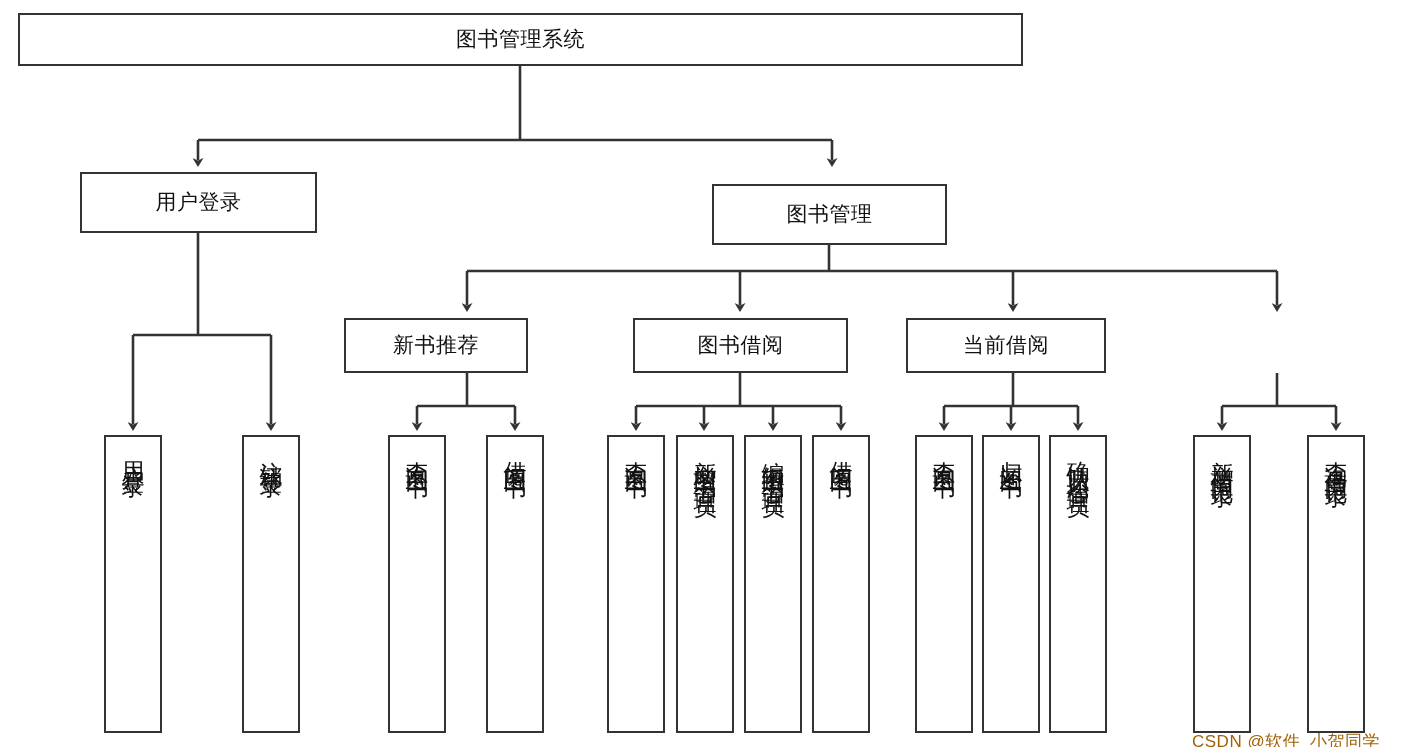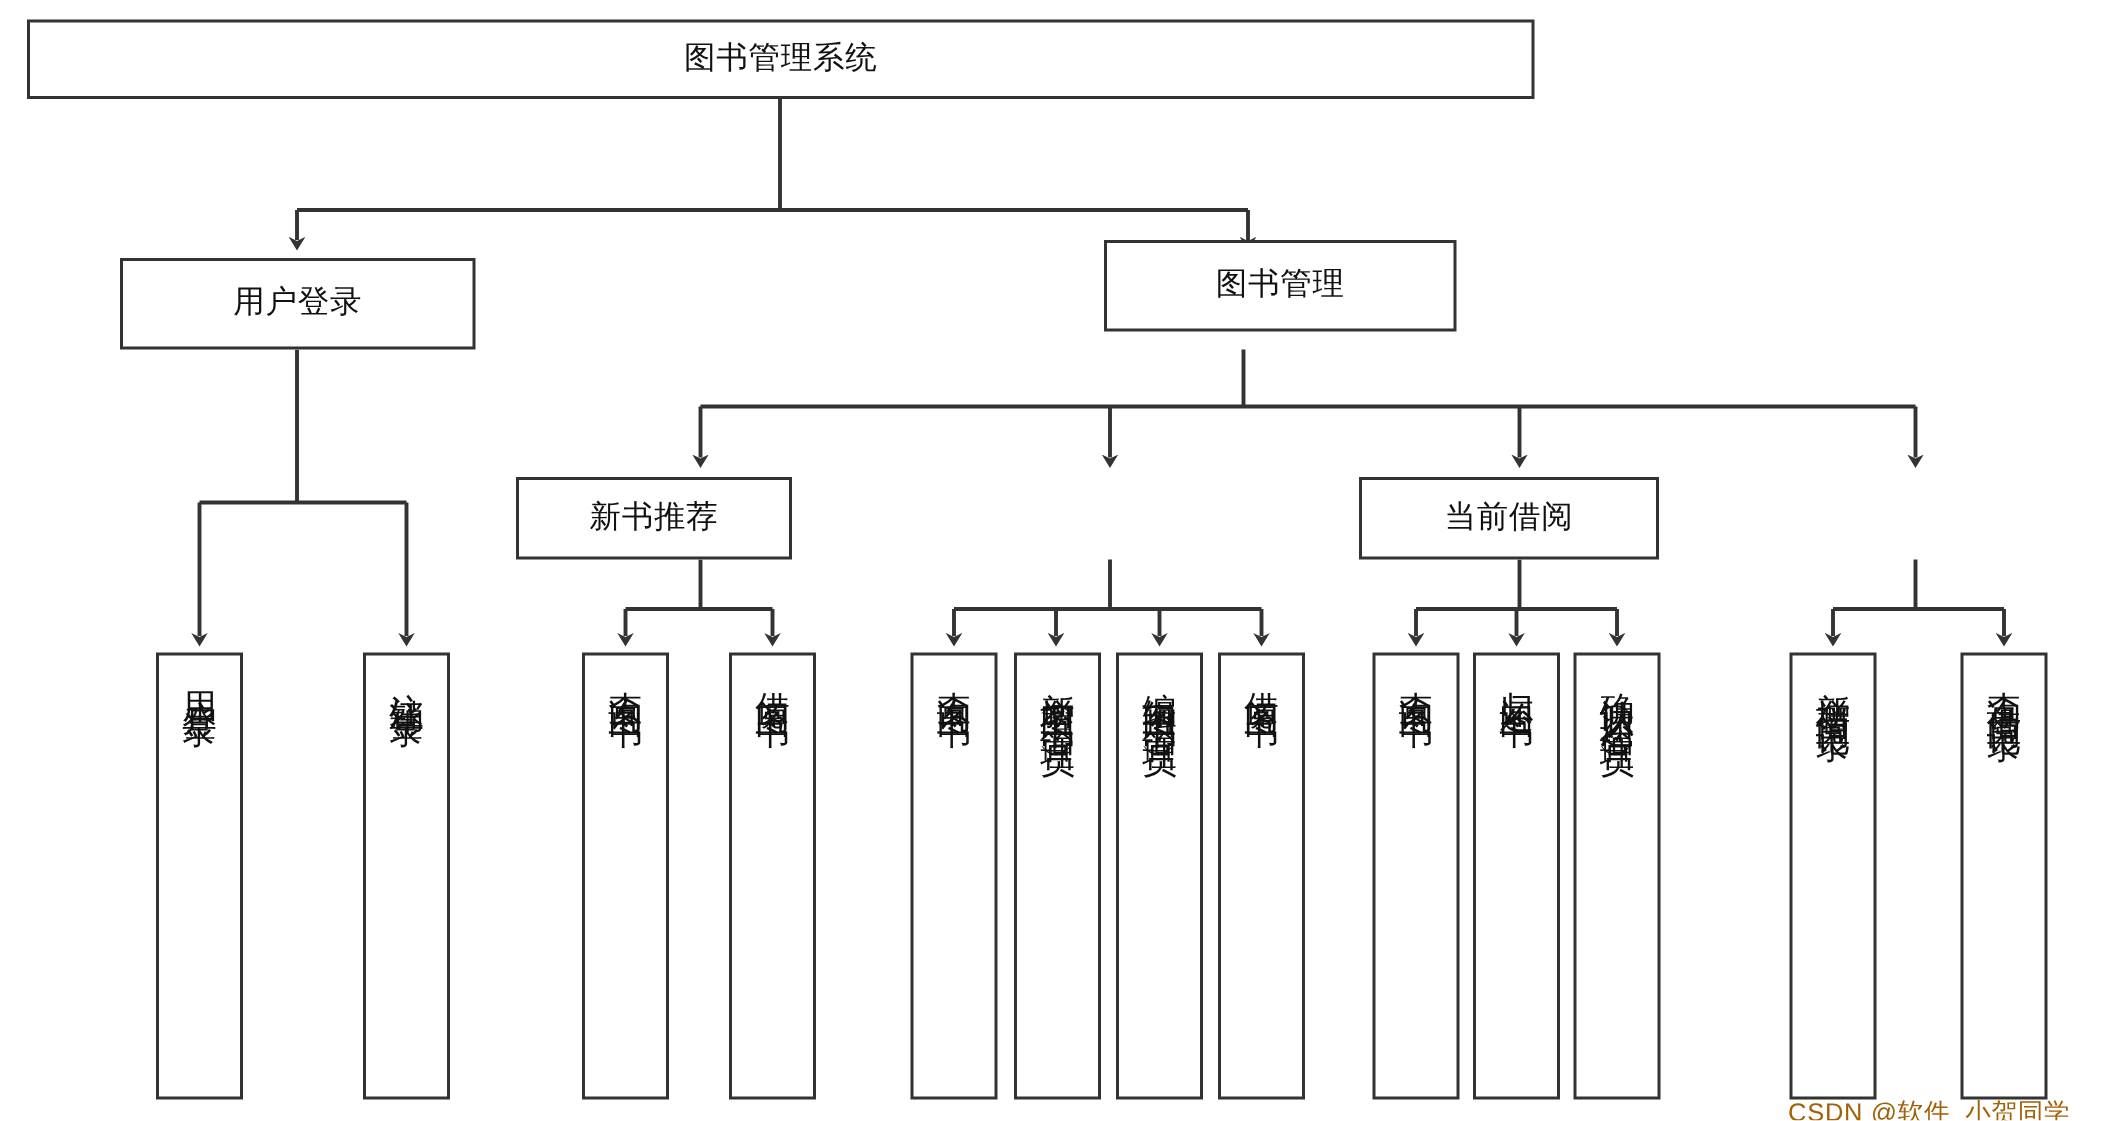--- a/index.html
+++ b/index.html
@@ -25,20 +25,21 @@
     display: flex;
     align-items: center;
     justify-content: center;
     color: #111111;
   }
   .node .label {
     display: block;
     text-align: left;
     line-height: 1.15;
     letter-spacing: 0.5px;
+    font-family: Liberation Serif, serif;
   }
   
   .node.horiz .label {
     font-size: 21px;
     white-space: nowrap;
   }
   
   .node.vert {
     align-items: flex-start;
     justify-content: center;
@@ -124,26 +125,29 @@
     </g>
   </svg>
 
   <div class="node horiz" style="left:18px; top:13px; width:1005px; height:53px;">
     <span class="label">图书管理系统</span>
   </div>
 
   <div class="node horiz" style="left:80px; top:172px; width:237px; height:61px;">
     <span class="label">用户登录</span>
   </div>
-  <div class="node horiz" style="left:712px; top:160px; width:235px; height:61px;margin-left:24px;">
+  <div class="node horiz" style="left:712px; top:184px; width:235px; height:61px;">
     <span class="label">图书管理</span>
   </div>
 
   <div class="node horiz" style="left:344px; top:318px; width:184px; height:55px;">
     <span class="label">新书推荐</span>
+  </div>
+  <div class="node horiz" style="left:633px; top:318px; width:215px; height:55px;">
+    <span class="label">图书借阅</span>
   </div>
   <div class="node horiz" style="left:906px; top:318px; width:200px; height:55px;">
     <span class="label">当前借阅</span>
   </div>
 
   <div class="node vert" style="left:104px; top:435px; width:58px; height:298px;">
     <span class="label">用户登录</span>
   </div>
   <div class="node vert" style="left:242px; top:435px; width:58px; height:298px;">
     <span class="label">注销登录</span>

